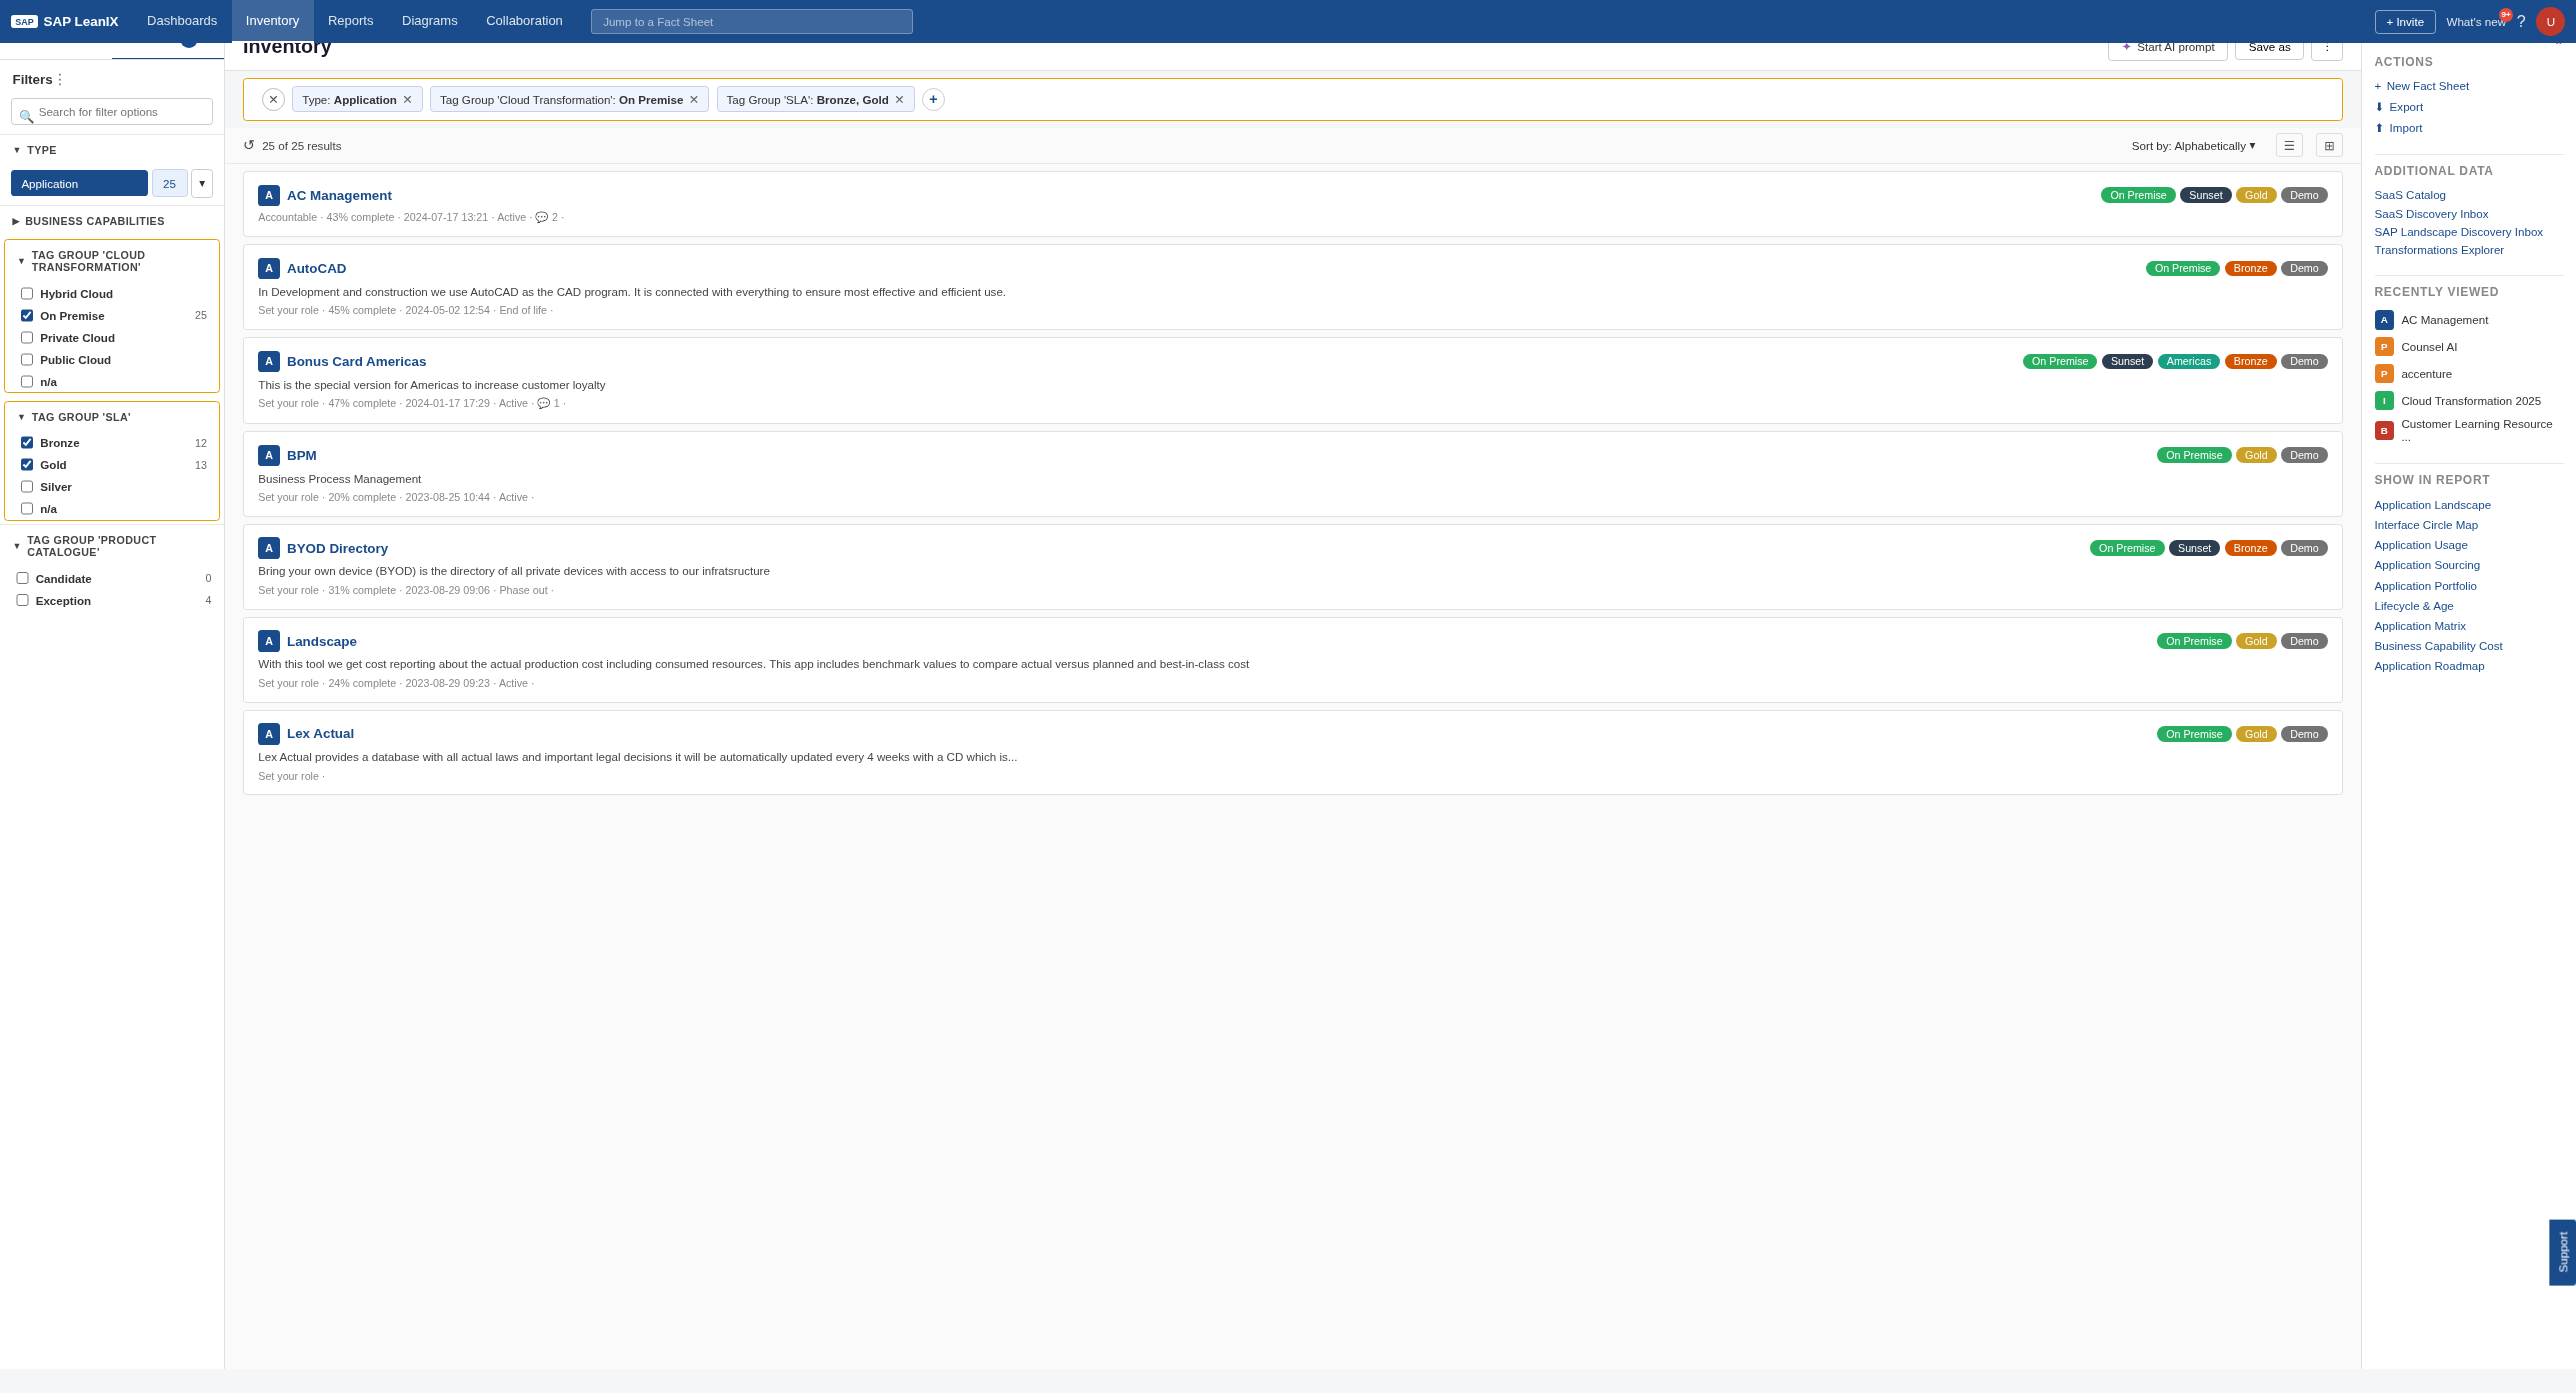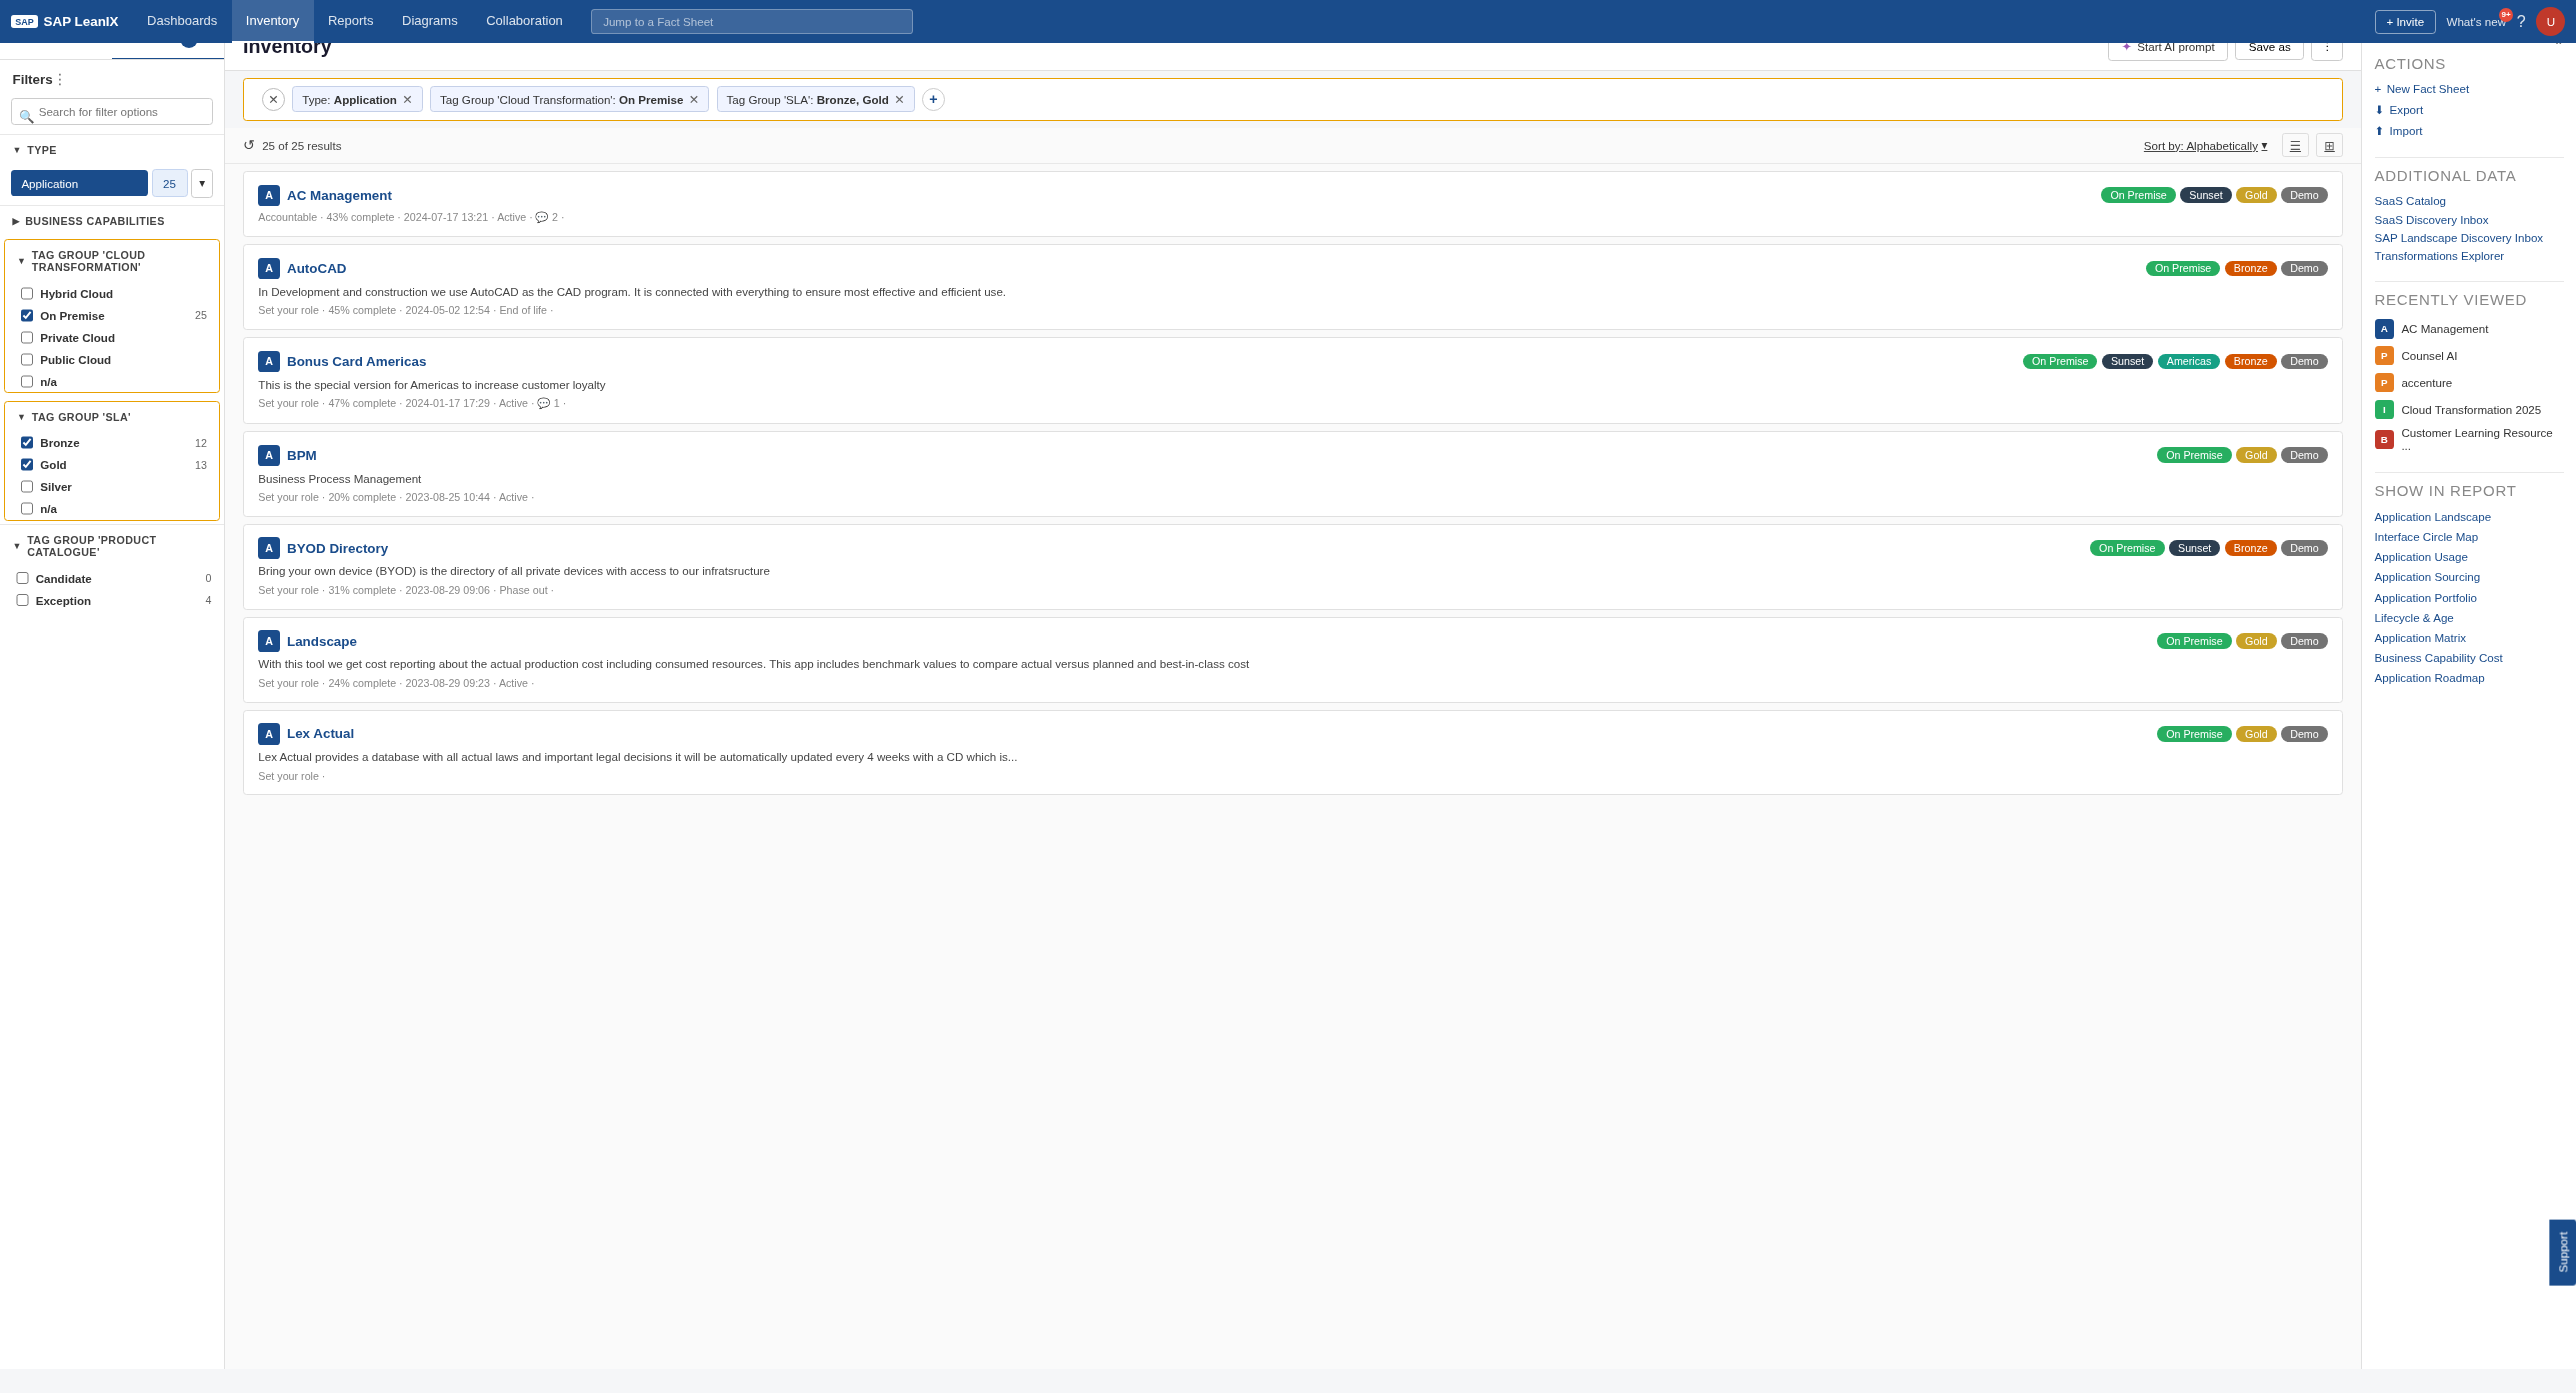--- a/index.html
+++ b/index.html
@@ -220,21 +220,21 @@
       cursor: pointer; font-size: 14.3px; color: #1a4c8b; font-weight: bold;
     }
 
     
     .results-bar {
       display: flex; align-items: center; justify-content: space-between;
       padding: 5.4px 18px;
       background: #fafafa; border-bottom: 0.9px solid #e8e8e8;
     }
     .results-count { display: flex; align-items: center; gap: 7.2px; font-size: 11.6px; color: #444; }
-    .results-right { display: flex; align-items: center; gap: 7px; font-size: 11.6px; color: #444; text-decoration: underline; }
+    .results-right { display: flex; align-items: center; gap: 13px; font-size: 11.6px; color: #444; }
     .sort-btn {
       background: none; border: none; cursor: pointer; font-size: 11.6px; color: #333;
       display: flex; align-items: center; gap: 3.6px; padding: 3.6px 7.2px;
     }
     .view-btn {
       background: none; border: 0.9px solid #ddd; border-radius: 2.7px;
       padding: 3.6px 7.2px; cursor: pointer; font-size: 12.5px; color: #555;
     }
 
     
@@ -290,21 +290,21 @@
       padding: 12.5px 12.5px;
     }
     .right-sidebar-toggle {
       display: flex; justify-content: flex-end;
       margin-bottom: 7.2px;
     }
     .right-toggle-btn { cursor: pointer; color: #666; font-size: 14.3px; background: none; border: none; }
 
     .rs-section { margin-bottom: 16px; }
     .rs-section-title {
-      font-size: 15px; font-weight: 400; text-transform: uppercase;
+      font-size: 12px; font-weight: 700; text-transform: uppercase;
       color: #888; letter-spacing: 0.7px; margin-bottom: 7.2px;
     }
     .rs-action {
       display: flex; align-items: center; gap: 5.4px;
       padding: 3.6px 0; font-size: 11.6px; color: #1a4c8b; cursor: pointer;
     }
     .rs-link { color: #1a4c8b; font-size: 11.6px; cursor: pointer; padding: 2.7px 0; display: block; }
     .rs-divider { border: none; border-top: 0.9px solid #e8e8e8; margin: 9px 0; }
 
     .recently-item {

